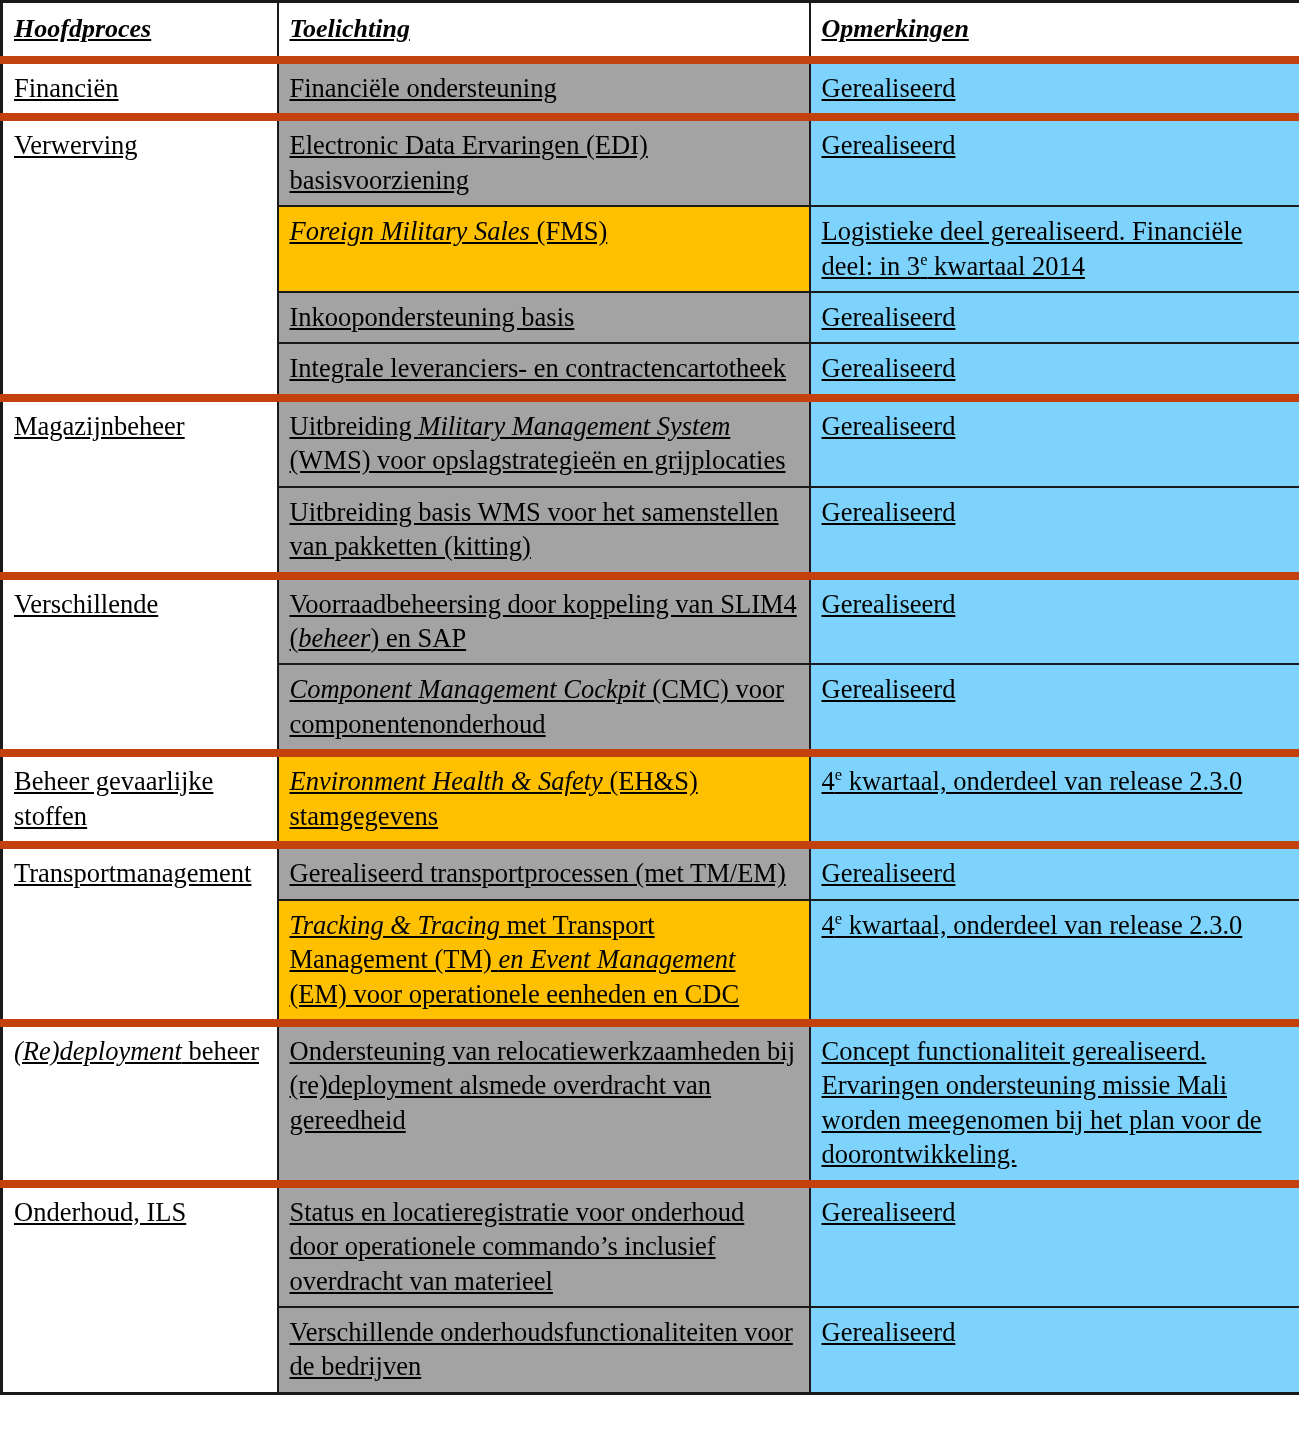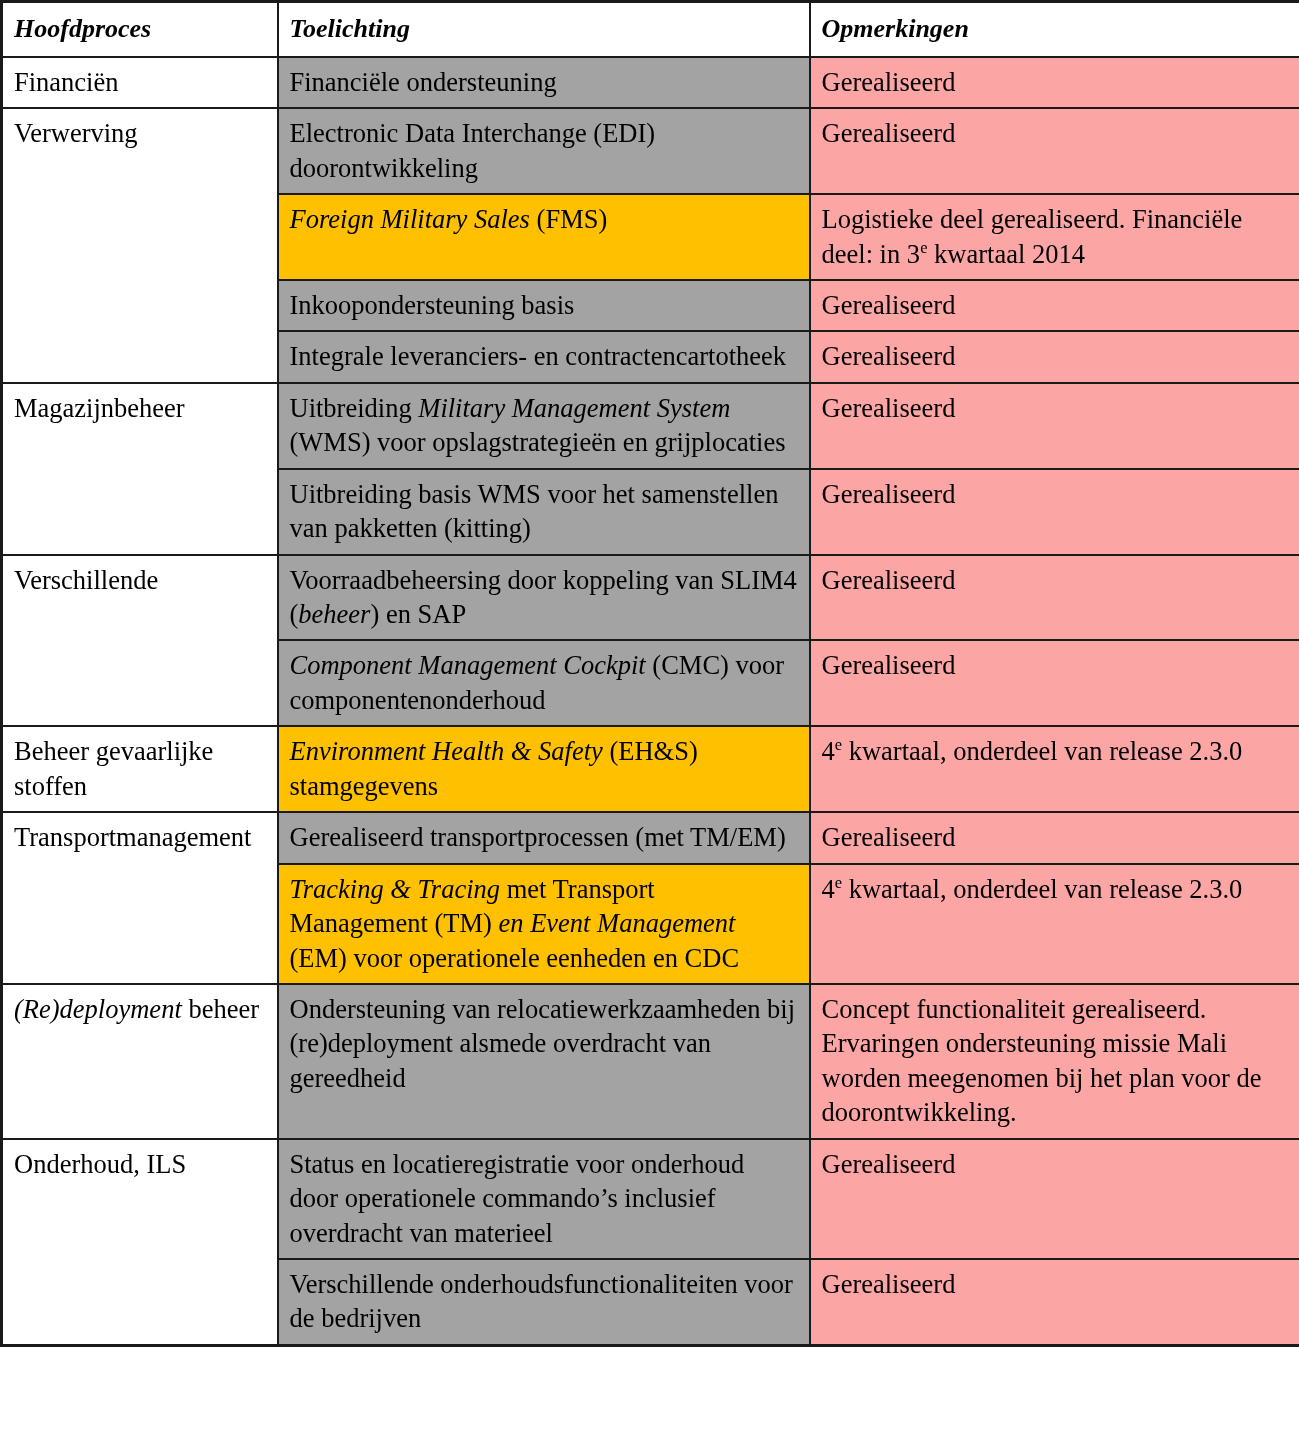--- a/index.html
+++ b/index.html
@@ -12,20 +12,21 @@
     height: 1434px;
     font-family: "Liberation Serif", "DejaVu Serif", serif;
     color: #000000;
     overflow: hidden;
   }
   .sheet {
     width: 1299px;
     height: 1366px;
     position: relative;
     box-sizing: border-box;
+    text-decoration: underline;
   }
   table.matrix {
     border-collapse: collapse;
     width: 1299px;
     table-layout: fixed;
     border-top: 3px solid #1a1a1a;
     border-bottom: 3px solid #1a1a1a;
     border-left: 3px solid #1a1a1a;
     border-right: 3px solid #1a1a1a;
   }
@@ -50,28 +51,28 @@
     font-weight: bold;
     font-style: italic;
     font-size: 26px;
     padding-top: 9px;
     padding-bottom: 10px;
     background: #ffffff;
   }
   
   tr.group-start > td,
   tr.group-start > th {
-    border-top: 2px solid #c2410c;
+    border-top: 8px solid #c2410c;
   }
   td.proc {
     background: #ffffff;
   }
   td.green { background: #a3a3a3; }
   td.amber { background: #ffc000; }
-  td.plain { background: #fca5a5; }
+  td.plain { background: #7dd3fc; }
 
   .hdr-row th { height: 55px; }
 
   em { font-style: italic; margin-top: 28px; }
   sup {
     font-size: 0.62em;
     vertical-align: super;
     line-height: 0;
   }
 </style>
@@ -93,21 +94,21 @@
       </tr>
     </thead>
     <tbody id="matrix-body">
         <tr class="group-start">
           <td class="proc" rowspan="1">Financiën</td>
           <td class="green">Financiële ondersteuning</td>
           <td class="plain">Gerealiseerd</td>
         </tr>
         <tr class="group-start">
           <td class="proc" rowspan="4">Verwerving</td>
-          <td class="green">Electronic Data Interchange (EDI) doorontwikkeling</td>
+          <td class="green">Electronic Data Ervaringen (EDI) basisvoorziening</td>
           <td class="plain">Gerealiseerd</td>
         </tr>
         <tr>
           <td class="amber"><em>Foreign Military Sales</em> (FMS)</td>
           <td class="plain">Logistieke deel gerealiseerd. Financiële deel: in 3<sup>e</sup> kwartaal 2014</td>
         </tr>
         <tr>
           <td class="green">Inkoopondersteuning basis</td>
           <td class="plain">Gerealiseerd</td>
         </tr>

